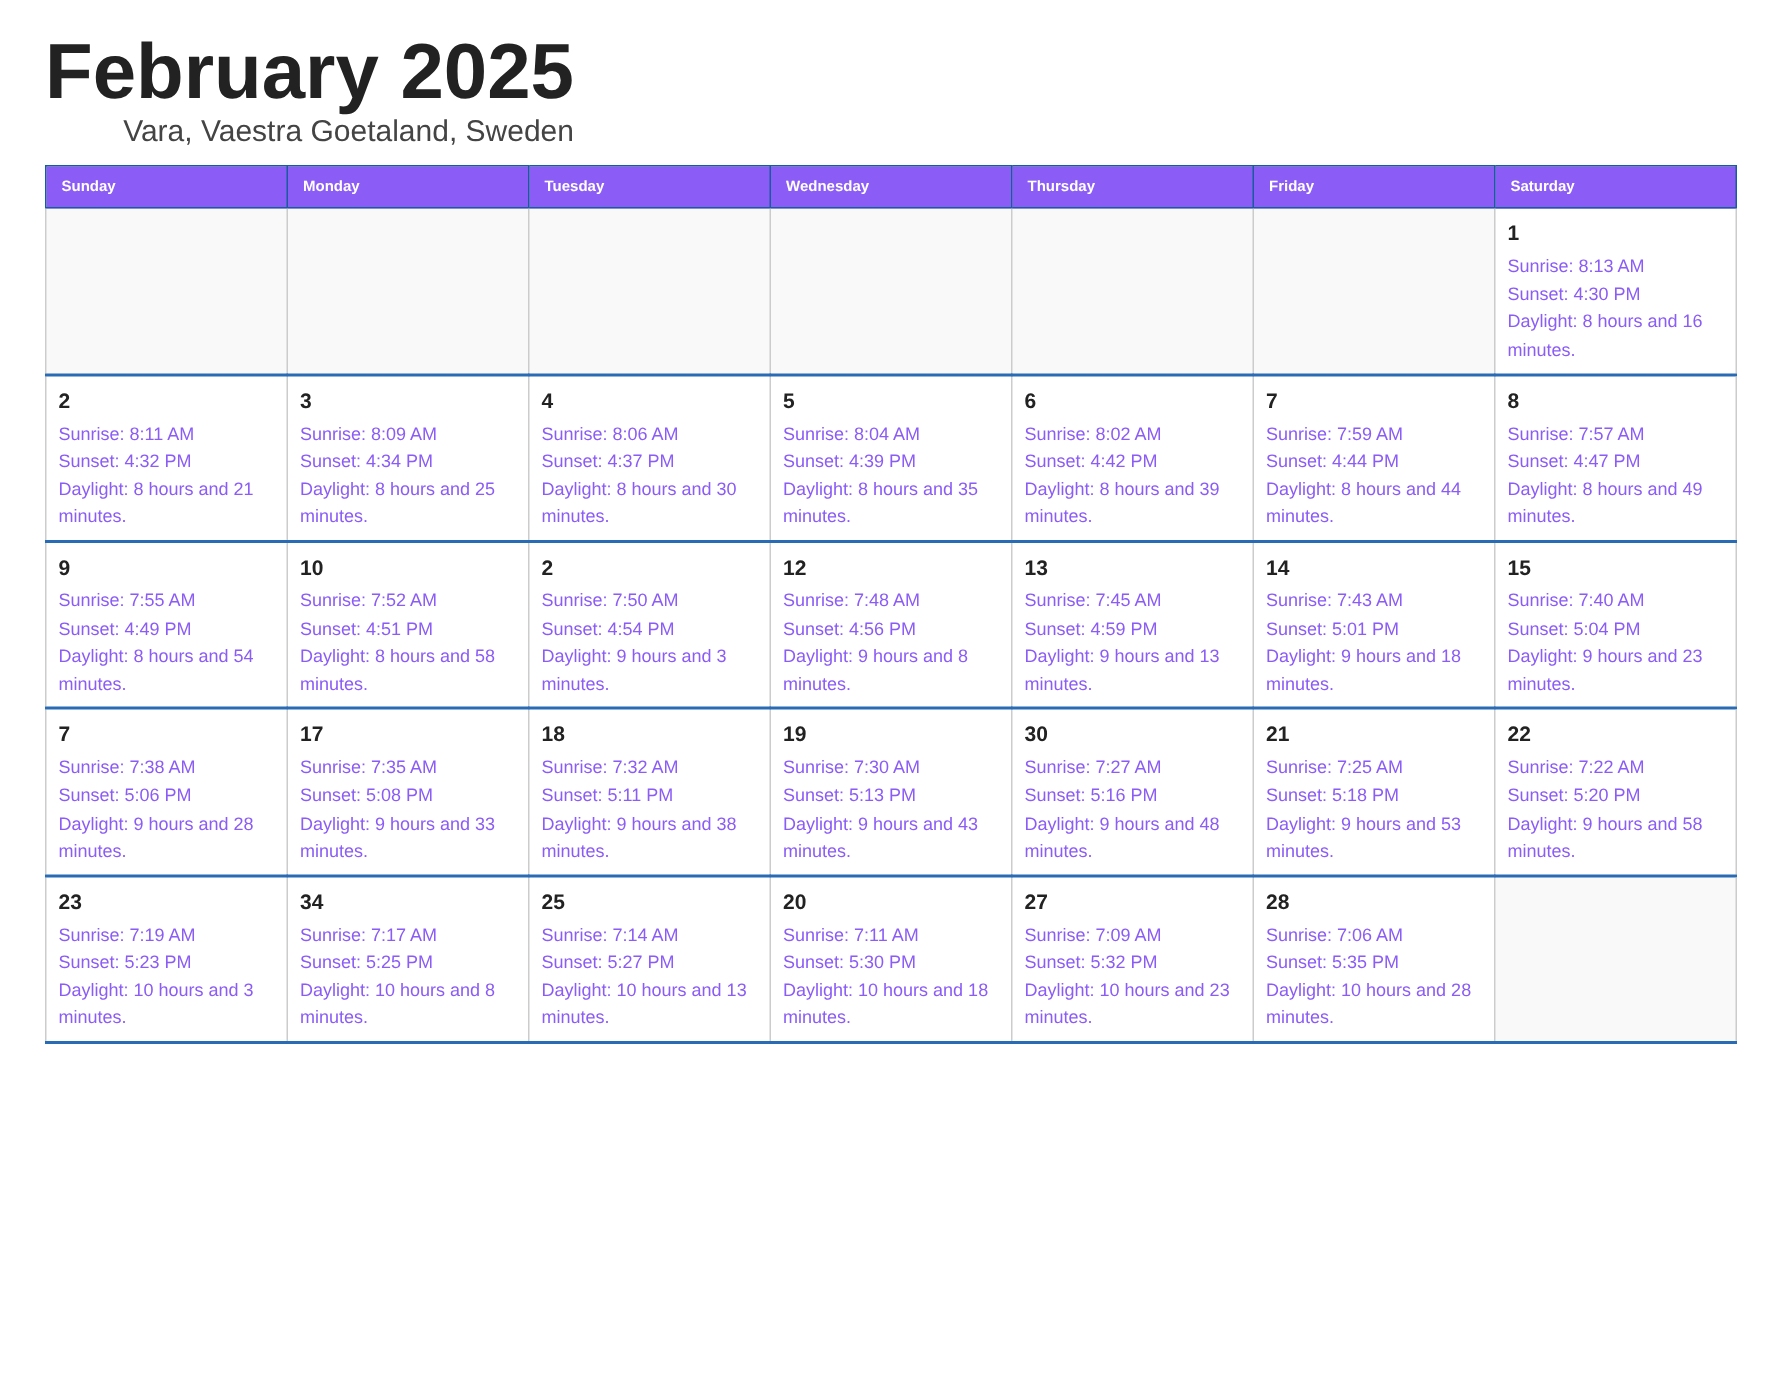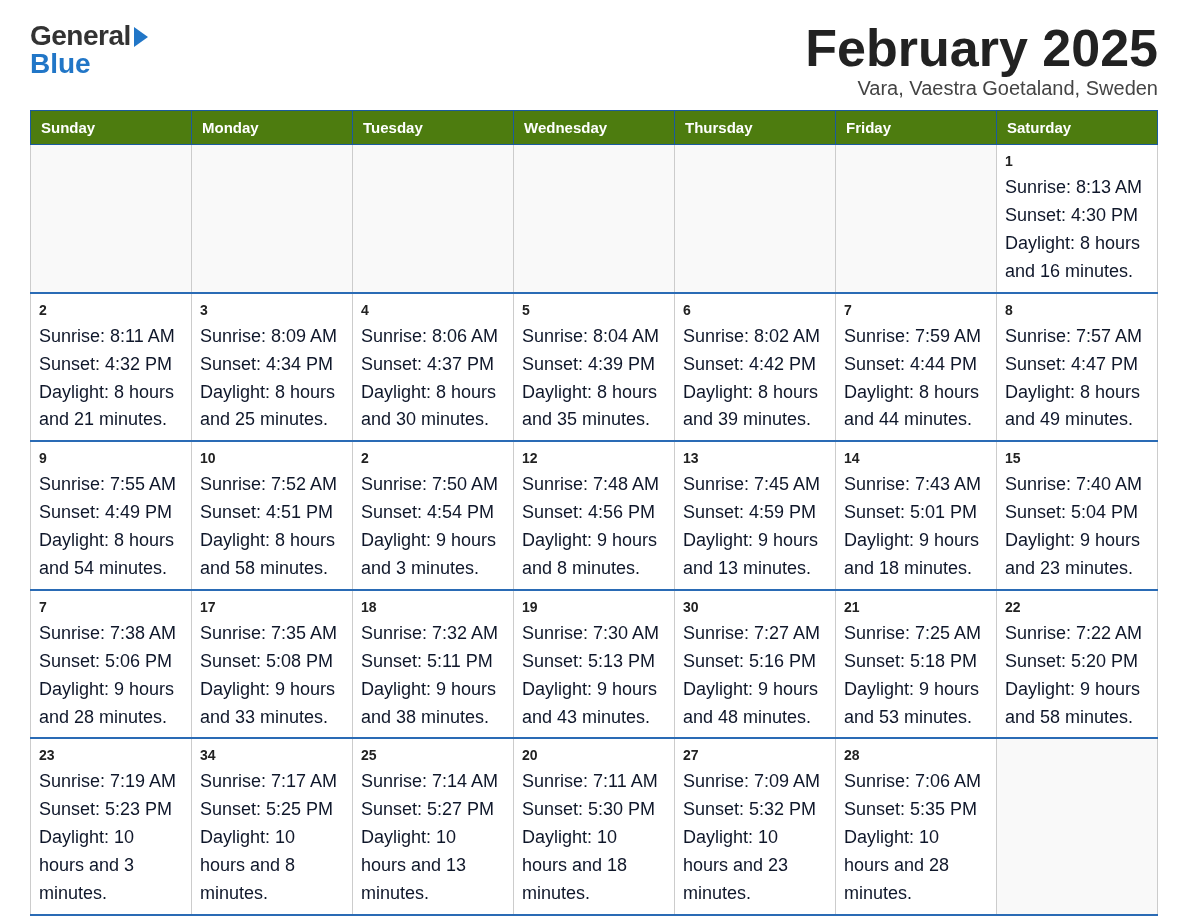--- a/index.html
+++ b/index.html
@@ -28,25 +28,25 @@
       font-size: 20px;
       font-weight: normal;
       color: #444;
     }
     .calendar {
       width: 100%;
       border-collapse: collapse;
       margin-top: 10px;
     }
     .calendar thead th {
-      background-color: #4d7c0f;
+      background-color: #8b5cf6;
       color: #fff;
       text-align: left;
       padding: 8px 10px;
-      font-size: 15px;
+      font-size: 10px;
       font-weight: bold;
       border: 1px solid #1a5a9e;
     }
     .calendar tbody td {
       vertical-align: top;
       border: 1px solid #ccc;
       padding: 6px 8px;
       min-height: 90px;
       width: 14.28%;
       font-size: 12.5px;
@@ -56,22 +56,22 @@
       border-bottom: 2px solid #2a6bb5;
     }
     .day-number {
       font-size: 14px;
       font-weight: bold;
       color: #222;
       display: block;
       margin-bottom: 2px;
     }
     .day-info {
-      color: #0f172a;
-      font-size: 18px;
+      color: #8b5cf6;
+      font-size: 12px;
       line-height: 1.55;
     }
     .empty-cell {
       background: #f9f9f9;
     }
     .logo-wrapper {
       display: flex;
       align-items: flex-start;
     }
     .logo-text-group {
@@ -101,29 +101,20 @@
       font-size: 28px;
       font-weight: bold;
       color: #2176c7;
       margin-top: -4px;
     }
   </style>
 </head>
 <body>
 
 <div class="header">
-  <div class="logo-wrapper">
-    <div class="logo-text-group">
-      <div class="logo-line1">
-        <span class="logo-general">General</span>
-        <div class="logo-chevron"></div>
-      </div>
-      <span class="logo-blue-text">Blue</span>
-    </div>
-  </div>
   <div class="title-block">
     <h1>February 2025</h1>
     <h2>Vara, Vaestra Goetaland, Sweden</h2>
   </div>
 </div>
 
 <table class="calendar">
   <thead>
     <tr>
       <th>Sunday</th>

